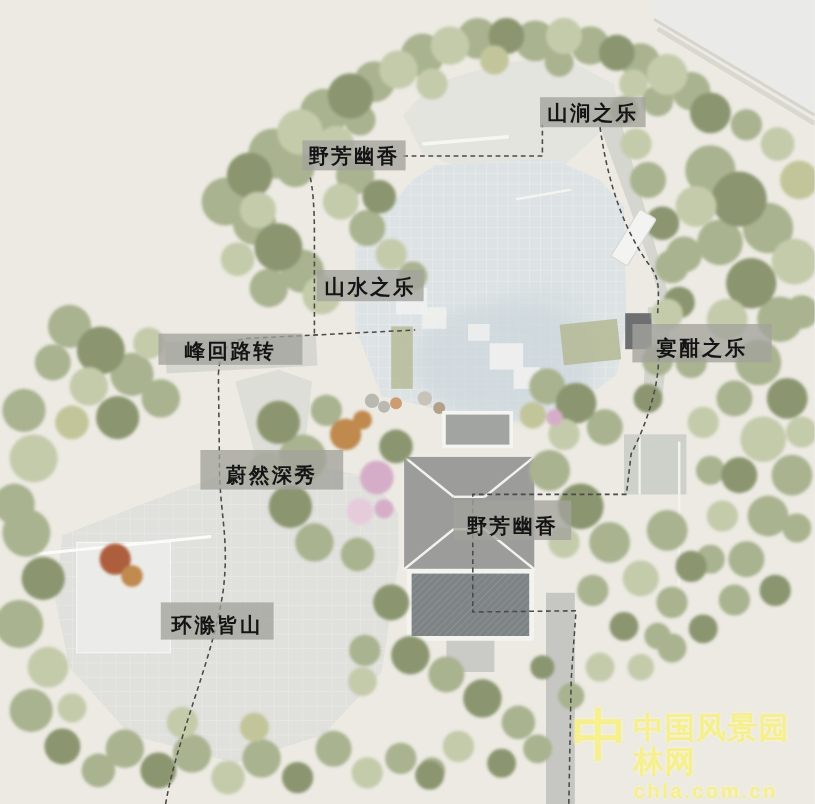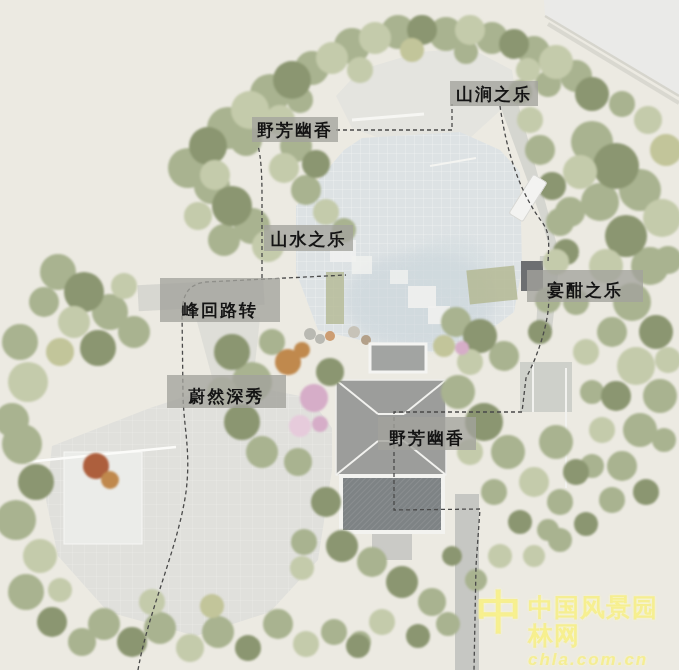--- a/index.html
+++ b/index.html
@@ -10,21 +10,21 @@
   .tag{position:absolute;display:flex;align-items:flex-end;justify-content:center;
        background:rgba(163,163,156,0.78);color:#141414;font-weight:bold;
        font-size:17px;letter-spacing:2px;white-space:nowrap;}
   
   .watermark{position:absolute;left:477px;top:588px;width:200px;display:flex;
        align-items:flex-start;gap:5px;color:rgba(243,234,110,0.62);
        text-shadow:0 0 3px rgba(255,252,190,0.95);pointer-events:none;}
   .wm-logo{font-size:46px;font-weight:bold;line-height:1.05;}
   .wm-text{display:flex;flex-direction:column;padding-top:6px;}
   .wm-name{font-size:25px;font-weight:bold;letter-spacing:1px;line-height:1.1;}
-  .wm-url{font-size:17px;font-weight:bold;font-style:italic;letter-spacing:2px;line-height:1.3;}
+  .wm-url{font-size:17px;font-weight:bold;letter-spacing:2px;line-height:1.3;}
 </style>
 </head>
 <body>
 
 <div class="canvas">
 
 <svg class="plan-svg" width="679" height="670" viewBox="0 0 679 670">
   <defs>
     <filter id="soft" x="-20%" y="-20%" width="140%" height="140%">
           <feGaussianBlur stdDeviation="1.3"></feGaussianBlur>
@@ -309,28 +309,31 @@
     </div>
 <div class="tag" style="left:264px;top:225px;width:89px;height:26px">
       <span>山水之乐</span>
     </div>
 <div class="tag" style="left:252px;top:117px;width:86px;height:25px">
       <span>野芳幽香</span>
     </div>
 <div class="tag" style="left:527px;top:270px;width:116px;height:32px">
       <span>宴酣之乐</span>
     </div>
-<div class="tag" style="left:160px;top:278px;width:120px;height:44px">
+<div class="tag" style="left:132px;top:278px;width:120px;height:26px">
       <span>峰回路转</span>
     </div>
 <div class="tag" style="left:167px;top:375px;width:119px;height:33px">
       <span>蔚然深秀</span>
     </div>
 <div class="tag" style="left:378px;top:417px;width:98px;height:33px">
       <span>野芳幽香</span>
+    </div>
+<div class="tag" style="left:134px;top:502px;width:94px;height:31px">
+      <span>环滁皆山</span>
     </div>
 
 <div class="watermark">
   <span class="wm-logo">中</span>
   <div class="wm-text">
     <span class="wm-name">中国风景园林网</span>
     <span class="wm-url">chla.com.cn</span>
   </div>
 </div>
 

